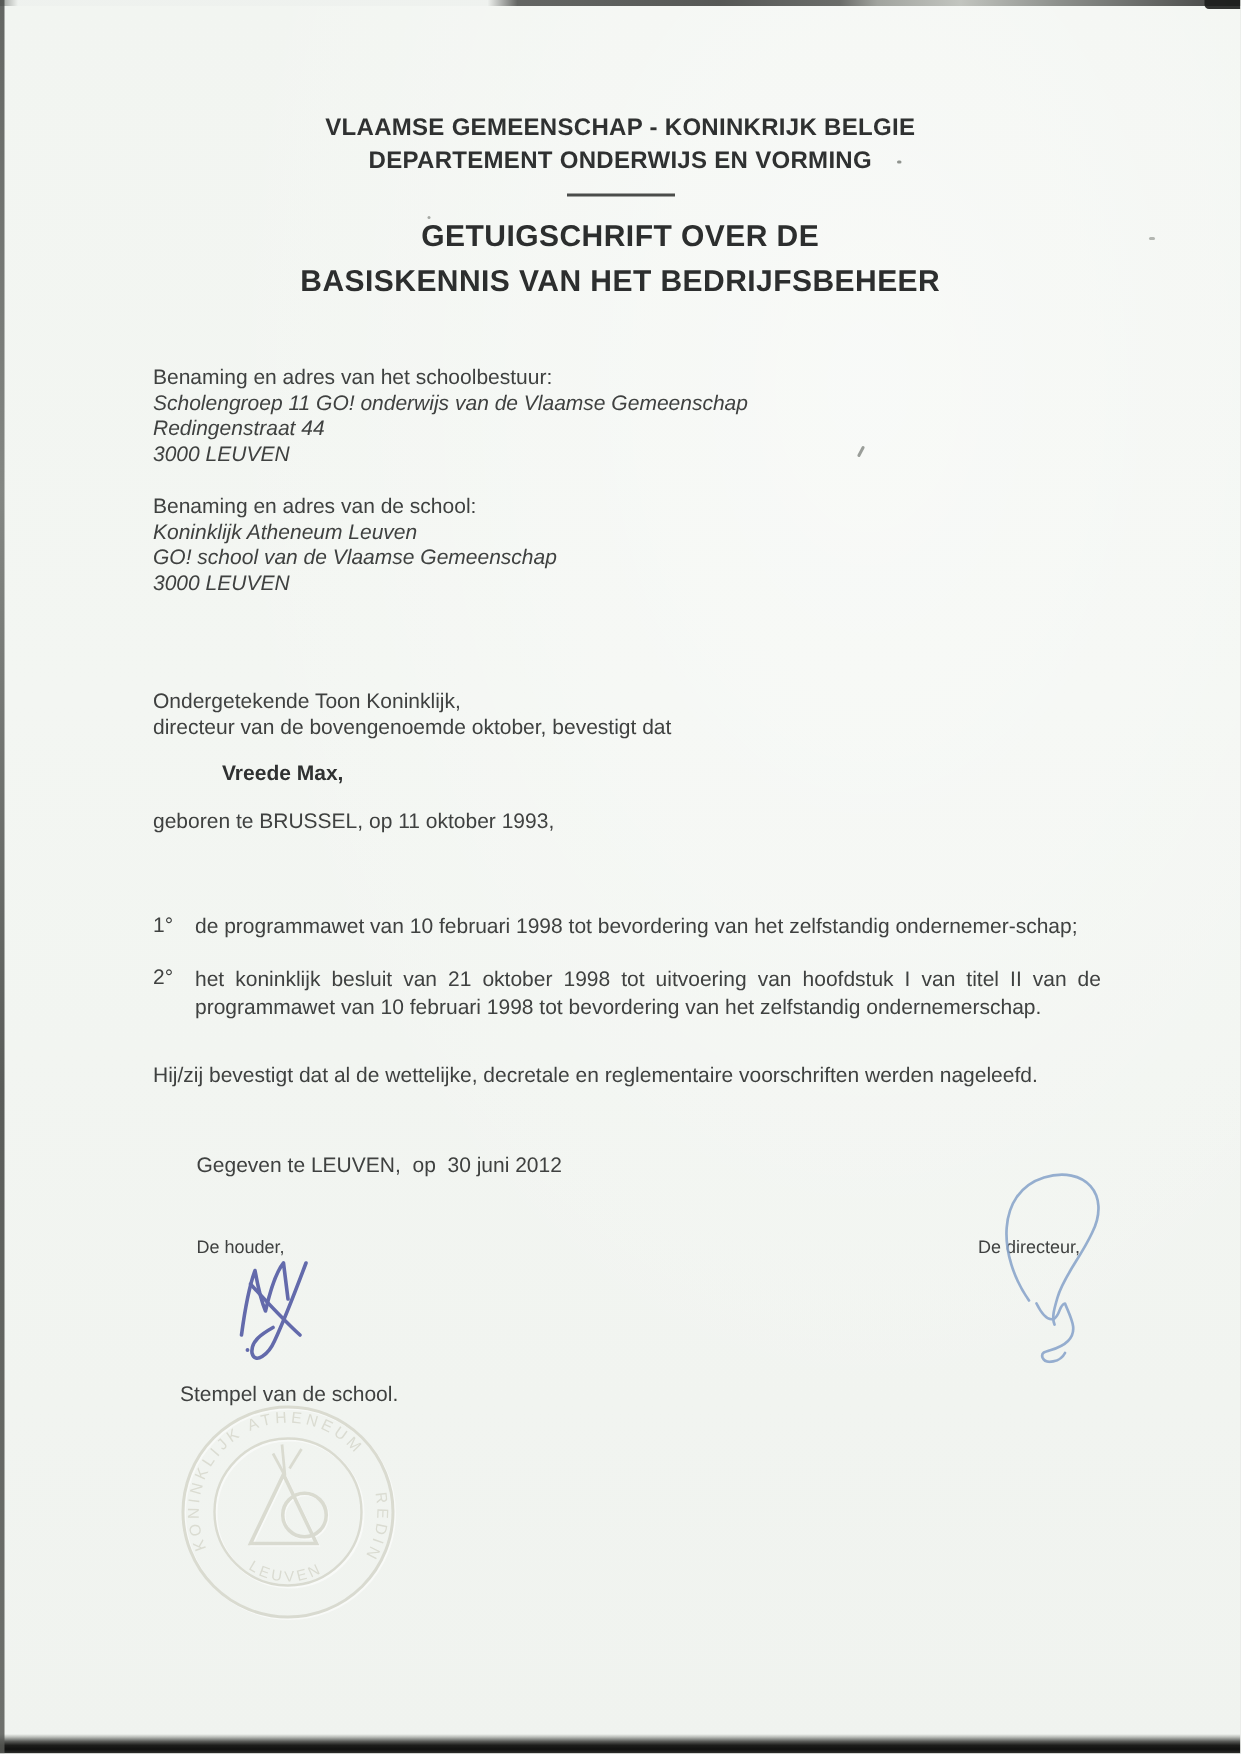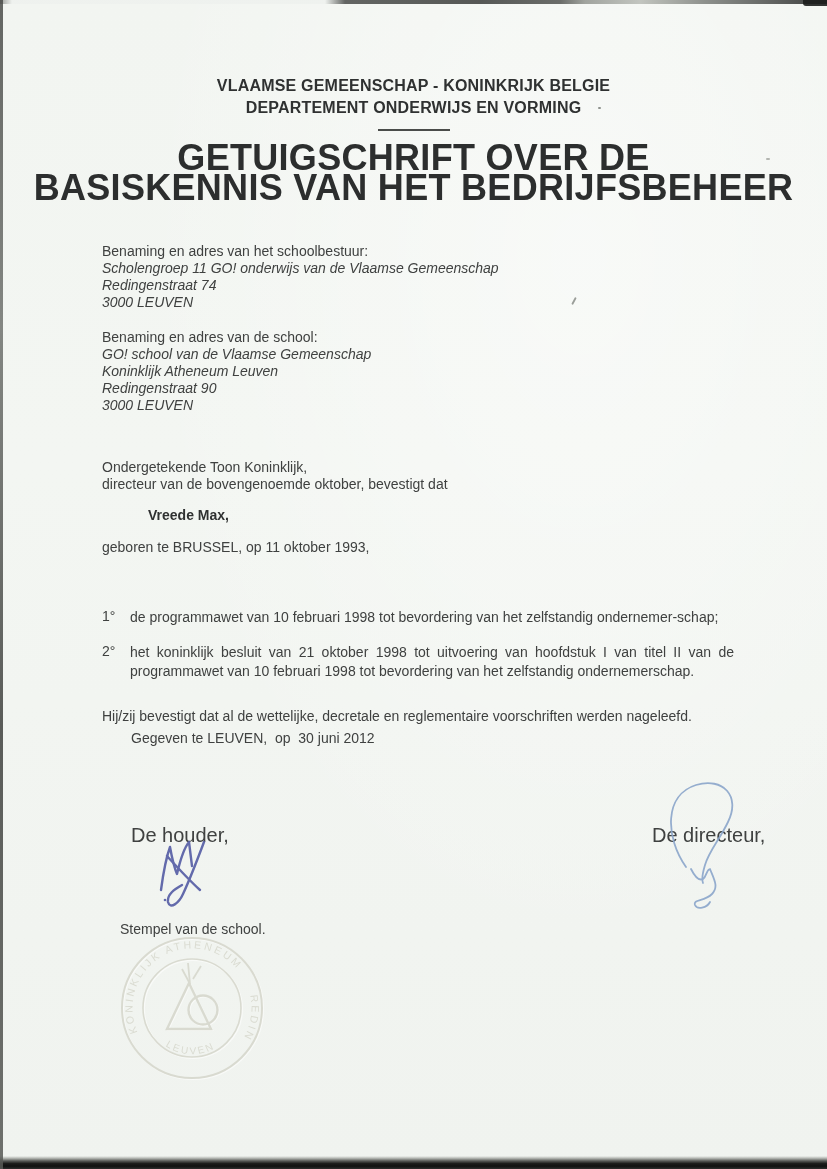--- a/index.html
+++ b/index.html
@@ -15,37 +15,37 @@
     color:#3f4140;
     text-decoration:underline;
     -webkit-font-smoothing:antialiased;
   }
   .abs{position:absolute;}
   .centered{left:0;width:827px;text-align:center;}
   .pre{white-space:pre-wrap;}
 
   .doc-header{top:75px;font-size:16px;font-weight:bold;line-height:22px;color:#2f3131;letter-spacing:.2px;}
   .header-rule{top:129px;left:50%;transform:translateX(-50%);width:72px;border-top:2px solid #4a4c4a;}
-  .doc-title{top:143px;font-size:36px;font-weight:bold;line-height:30px;color:#2c2e2e;letter-spacing:.3px;}
+  .doc-title{top:143px;font-size:20px;font-weight:bold;line-height:30px;color:#2c2e2e;letter-spacing:.3px;}
 
   .body-text{font-size:14px;line-height:17px;}
   .addr-label{left:102px;}
   .addr-lines{left:102px;font-style:italic;}
   .addr-lines div{height:17px;}
 
   .single{left:102px;white-space:nowrap;}
   .student-name{left:148px;font-weight:bold;color:#2f3131;}
   .indent1{left:131px;}
 
   .item-row{left:102px;width:632px;}
   .item-marker{position:absolute;left:0;top:0;}
   .item-text{margin-left:28px;line-height:18.5px;}
   .justify{text-align:justify;}
 
-  .sig-label{font-size:20px;}
+  .sig-label{font-size:12px;}
   .stamp-caption{left:120px;font-size:14px;}
 
   .seal-text{font-size:10.5px;letter-spacing:2.6px;fill:#c8c8b9;font-family:"Liberation Sans","DejaVu Sans",sans-serif;}
   .seal-bottom-text{font-size:10px;letter-spacing:2.2px;fill:#c8c8b9;font-family:"Liberation Sans","DejaVu Sans",sans-serif;}
 
   
   .edge-top{top:0;left:0;width:827px;height:4px;
     background:linear-gradient(90deg,#8a8d89 0px,#eef1ee 12px,#eef1ee 325px,#4a4c4a 345px,#3a3c3a 480px,#525451 560px,#92958f 585px,#b9bcb6 640px,#7b7e7a 705px,#4e504e 765px,#1e1f1e 827px);
     opacity:.85;}
   .edge-top-corner{top:0;left:803px;width:24px;height:6px;background:#1c1d1c;border-radius:0 0 0 3px;opacity:.9;}
@@ -79,48 +79,47 @@
   <div class="abs header-rule"></div>
 
   <div class="abs centered doc-title">
     <div>GETUIGSCHRIFT OVER DE</div>
     <div>BASISKENNIS VAN HET BEDRIJFSBEHEER</div>
   </div>
 
   <div class="abs body-text addr-label" style="top:243px;">Benaming en adres van het schoolbestuur:</div>
   <div class="abs body-text addr-lines" style="top:260px;">
     <div>Scholengroep 11 GO! onderwijs van de Vlaamse Gemeenschap</div>
-    <div>Redingenstraat 74</div>
+    <div>Redingenstraat 44</div>
     <div>3000 LEUVEN</div>
   </div>
 
   <div class="abs body-text addr-label" style="top:329px;">Benaming en adres van de school:</div>
   <div class="abs body-text addr-lines" style="top:346px;">
+    <div>Koninklijk Atheneum Leuven</div>
     <div>GO! school van de Vlaamse Gemeenschap</div>
-    <div>Koninklijk Atheneum Leuven</div>
-    <div>Redingenstraat 90</div>
     <div>3000 LEUVEN</div>
   </div>
 
   <div class="abs body-text single" style="top:459px;">Ondergetekende Toon Koninklijk,</div>
   <div class="abs body-text single" style="top:476px;">directeur van de bovengenoemde oktober, bevestigt dat</div>
   <div class="abs body-text student-name" style="top:507px;">Vreede Max,</div>
   <div class="abs body-text single pre" style="top:539px;">geboren te BRUSSEL,  op 11 oktober 1993,</div>
 
   <div class="abs body-text item-row" style="top:608px;">
     <span class="item-marker">1°</span>
     <div class="item-text">de programmawet van 10 februari 1998 tot bevordering van het zelfstandig ondernemer-schap;</div>
   </div>
   <div class="abs body-text item-row" style="top:643px;">
     <span class="item-marker">2°</span>
     <div class="item-text justify">het koninklijk besluit van 21 oktober 1998 tot uitvoering van hoofdstuk I van titel II van de programmawet van 10 februari 1998 tot bevordering van het zelfstandig ondernemerschap.</div>
   </div>
 
   <div class="abs body-text single" style="top:708px;">Hij/zij bevestigt dat al de wettelijke, decretale en reglementaire voorschriften werden nageleefd.</div>
-  <div class="abs body-text indent1 pre" style="top:730px;white-space:pre;">Gegeven te LEUVEN,  op  30 juni 2012</div>
+  <div class="abs body-text indent1 pre" style="top:768px;white-space:pre;">Gegeven te LEUVEN,  op  30 juni 2012</div>
 
   <div class="abs sig-label" style="top:824px;left:131px;">De houder,</div>
   <div class="abs sig-label" style="top:824px;left:652px;">De directeur,</div>
 
   <svg class="abs" style="top:836px;left:155px;" width="72" height="82" viewBox="0 0 72 82">
     <g fill="none" stroke="#575fa6" stroke-width="2.4" stroke-linecap="round" stroke-linejoin="round" opacity="0.92">
       <path d="M6,54 C8,39 11,22 15,11 C17,22 19,31 22,38 C25,25 29,12 34,6 L37,30"></path>
       <path d="M49,6 C43,22 35,43 28,58 C24,67 15,74 13,66 C12,58 20,53 27,49"></path>
       <path d="M12,20 C23,32 33,43 45,54"></path>
       <circle cx="10" cy="64" r="1.3" fill="#575fa6" stroke="none"></circle>

